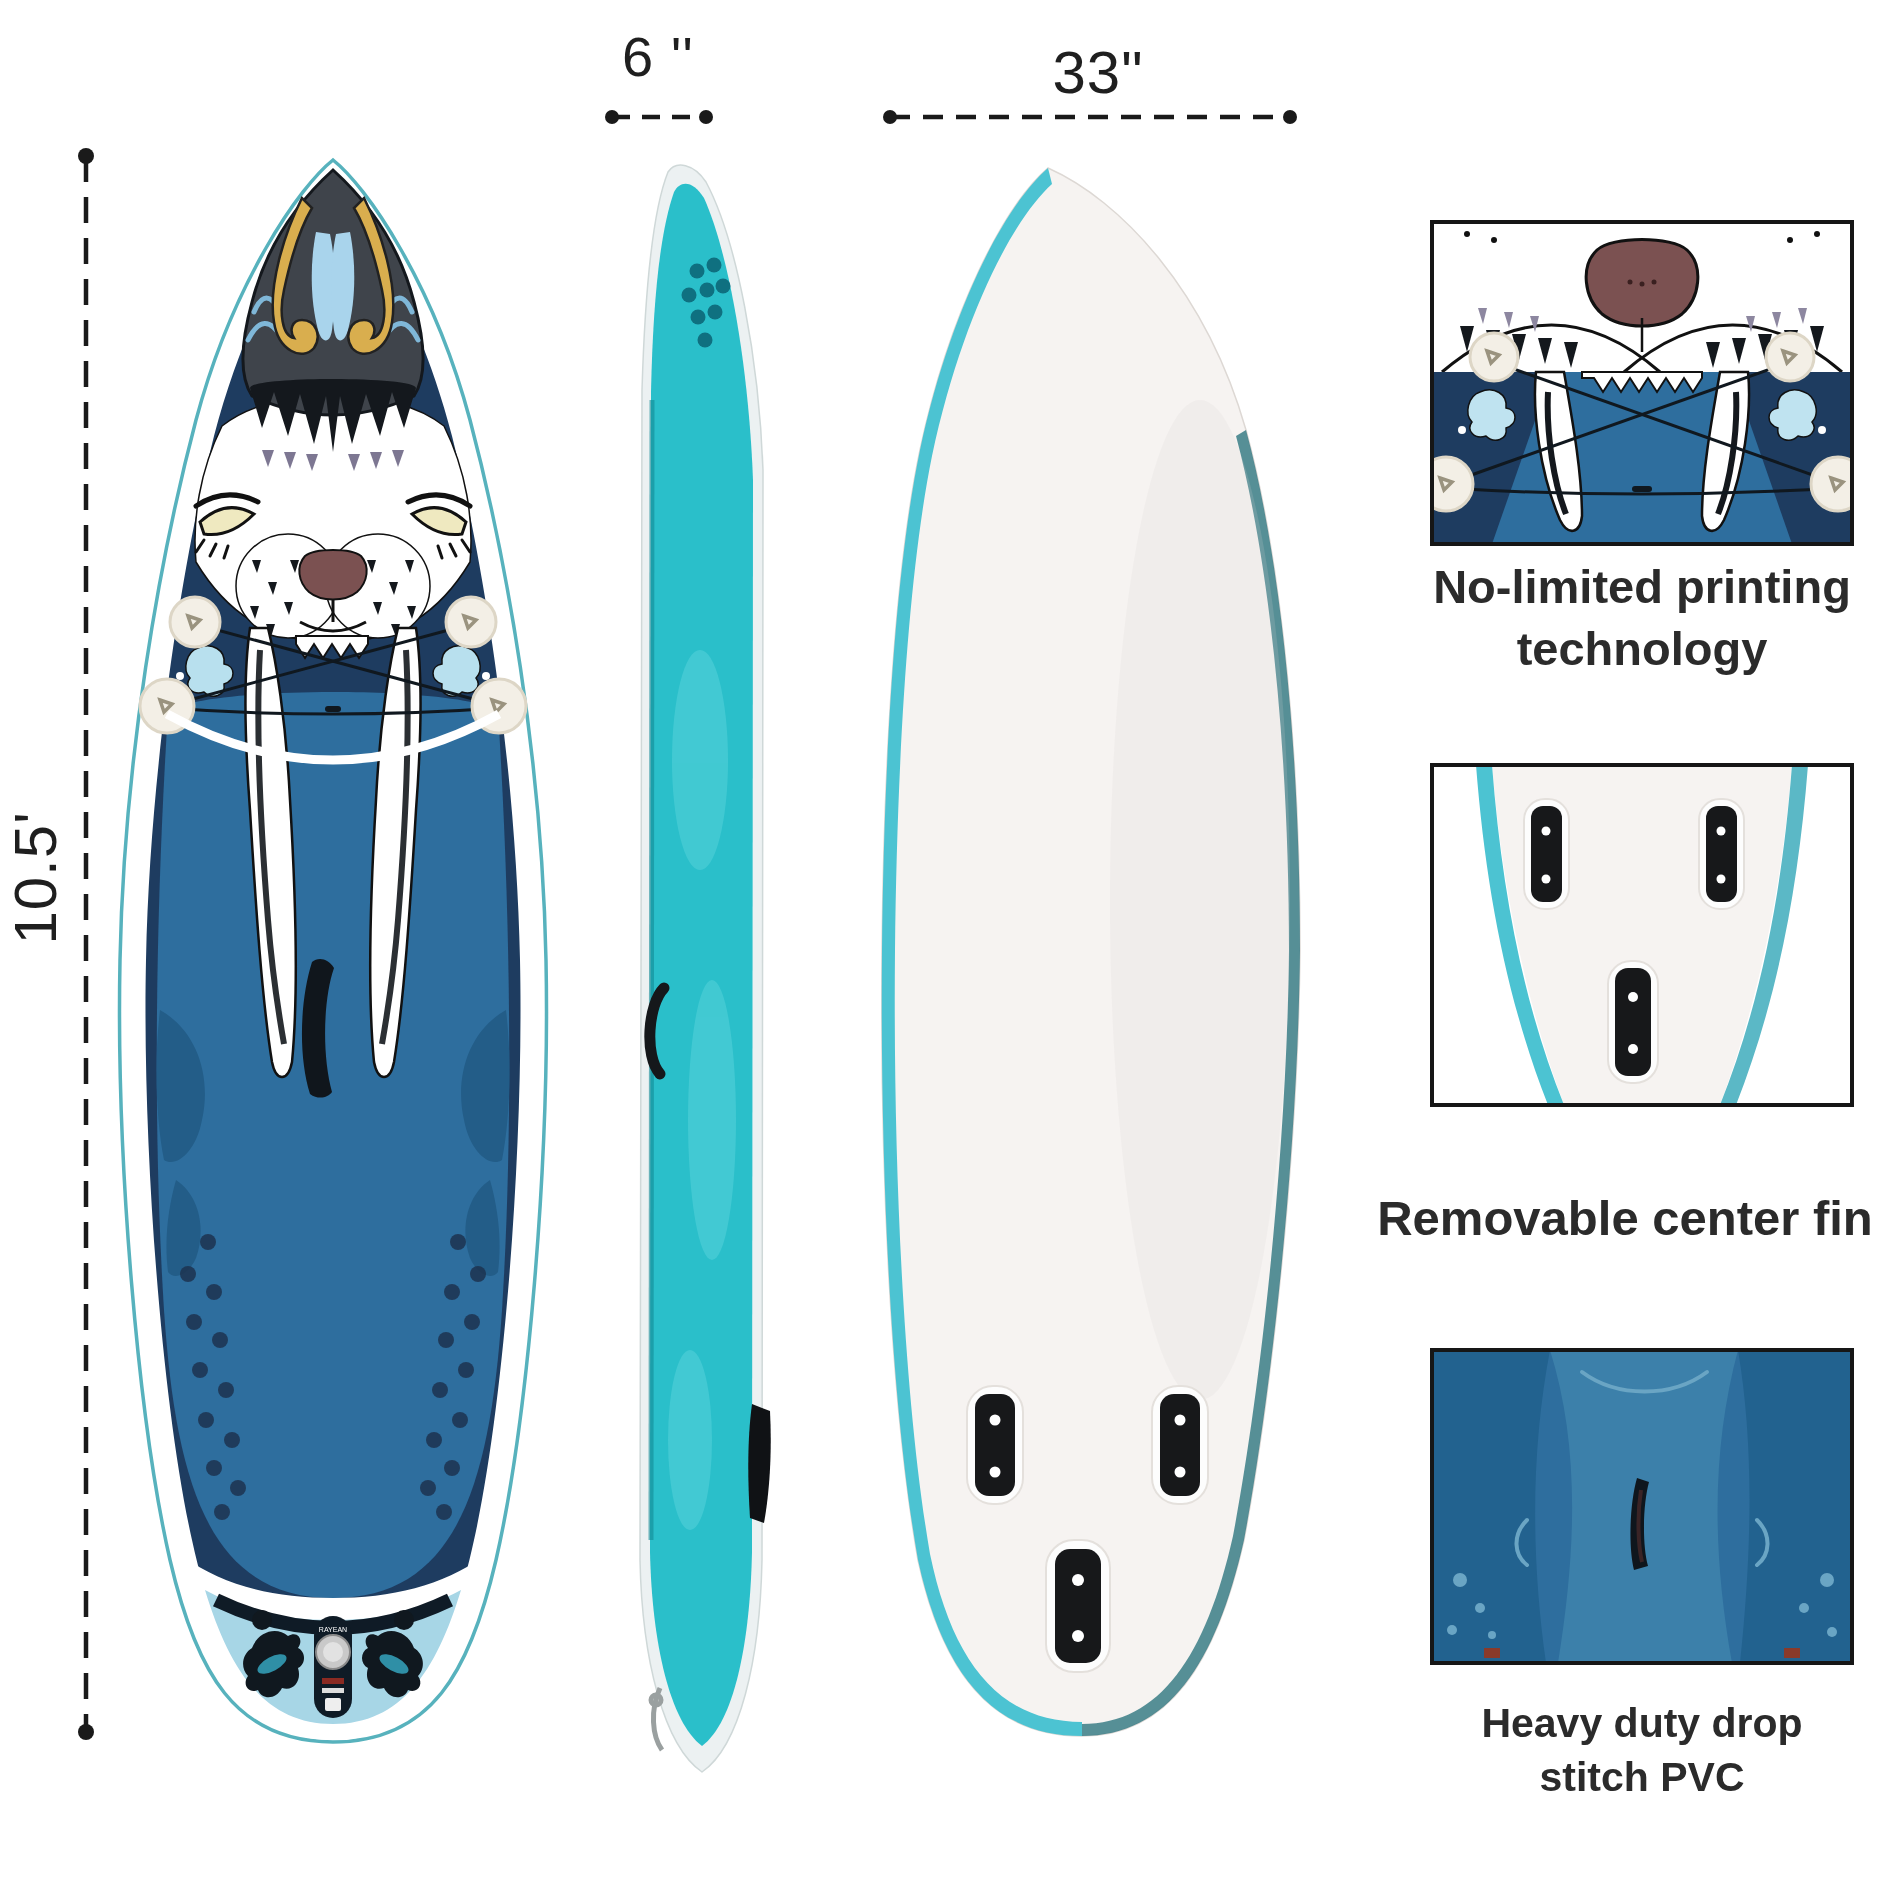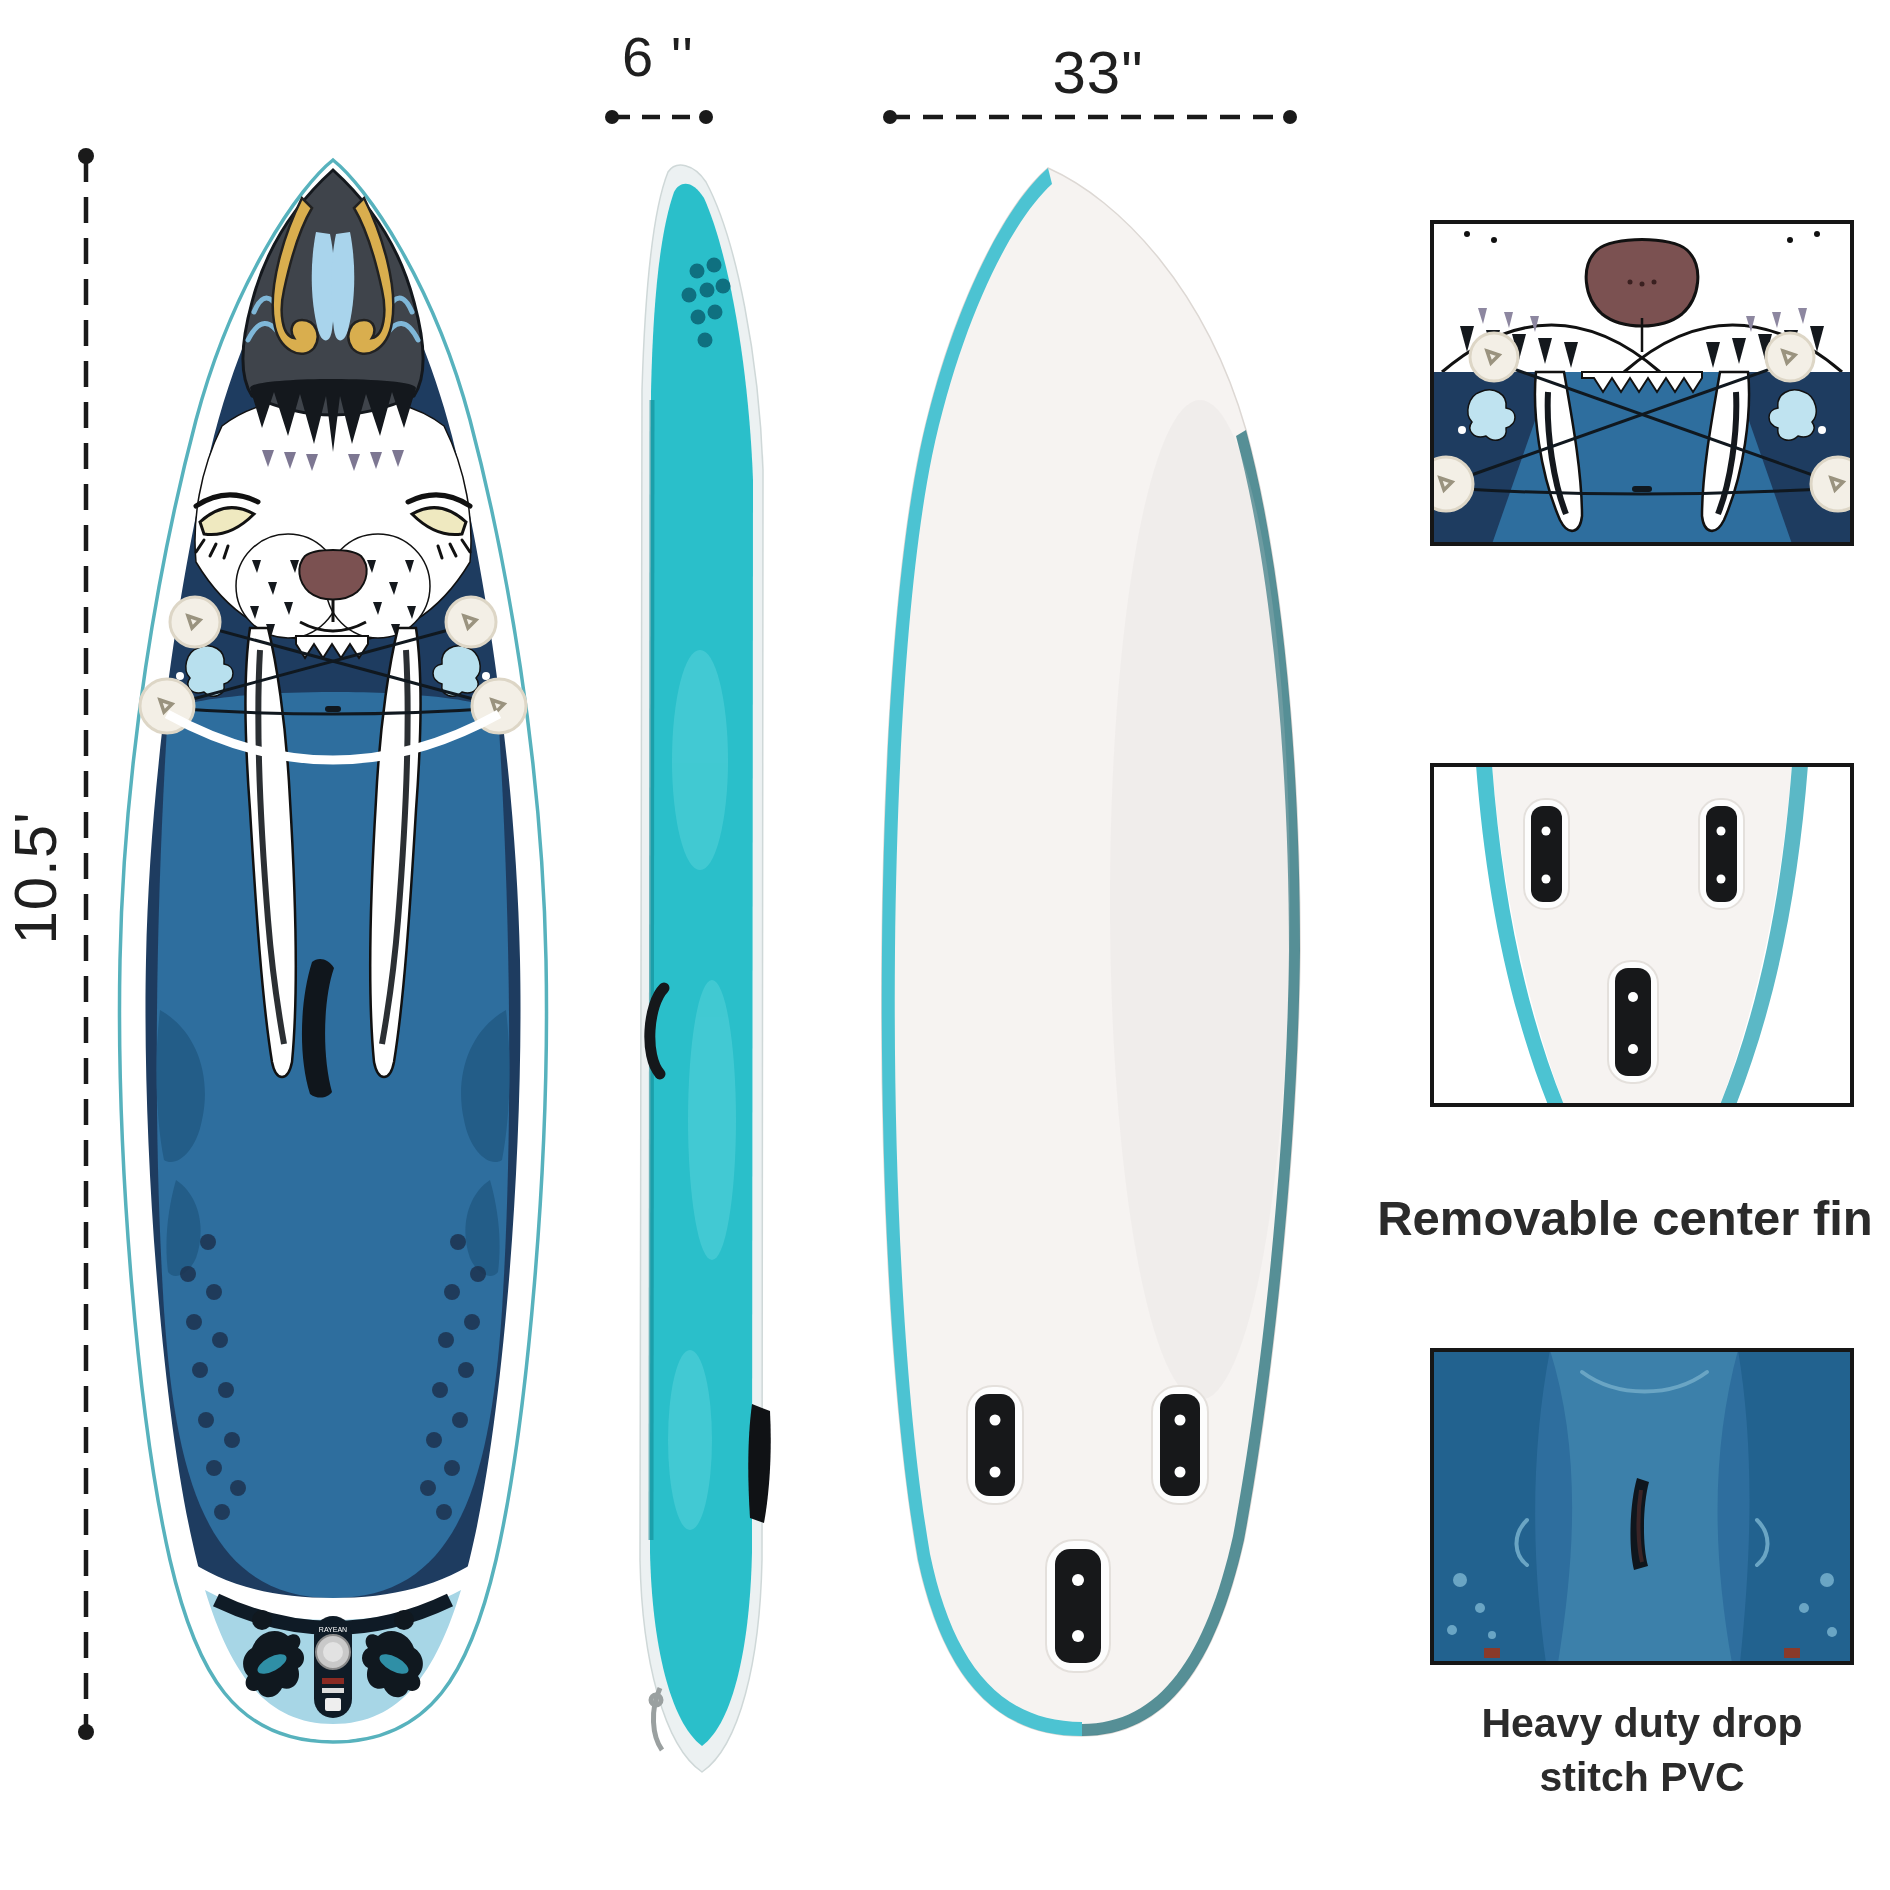--- a/index.html
+++ b/index.html
@@ -477,15 +477,16 @@
       <rect x="352" y="298" width="16" height="10" fill="#8a3a2a"></rect>
     </svg>
     <rect x="1432" y="1350" width="420" height="313" fill="none" stroke="#161616" stroke-width="4"></rect>
   </g>
 </svg>
 
   <div class="dim-label six">6 ''</div>
   <div class="dim-label w33">33"</div>
   <div class="dim-label len">10.5'</div>
 
+  <div class="caption c1">No-limited printing technology</div>
   <div class="caption c2">Removable center fin</div>
   <div class="caption c3">Heavy duty drop stitch PVC</div>
 </div>
 
 </body></html>

